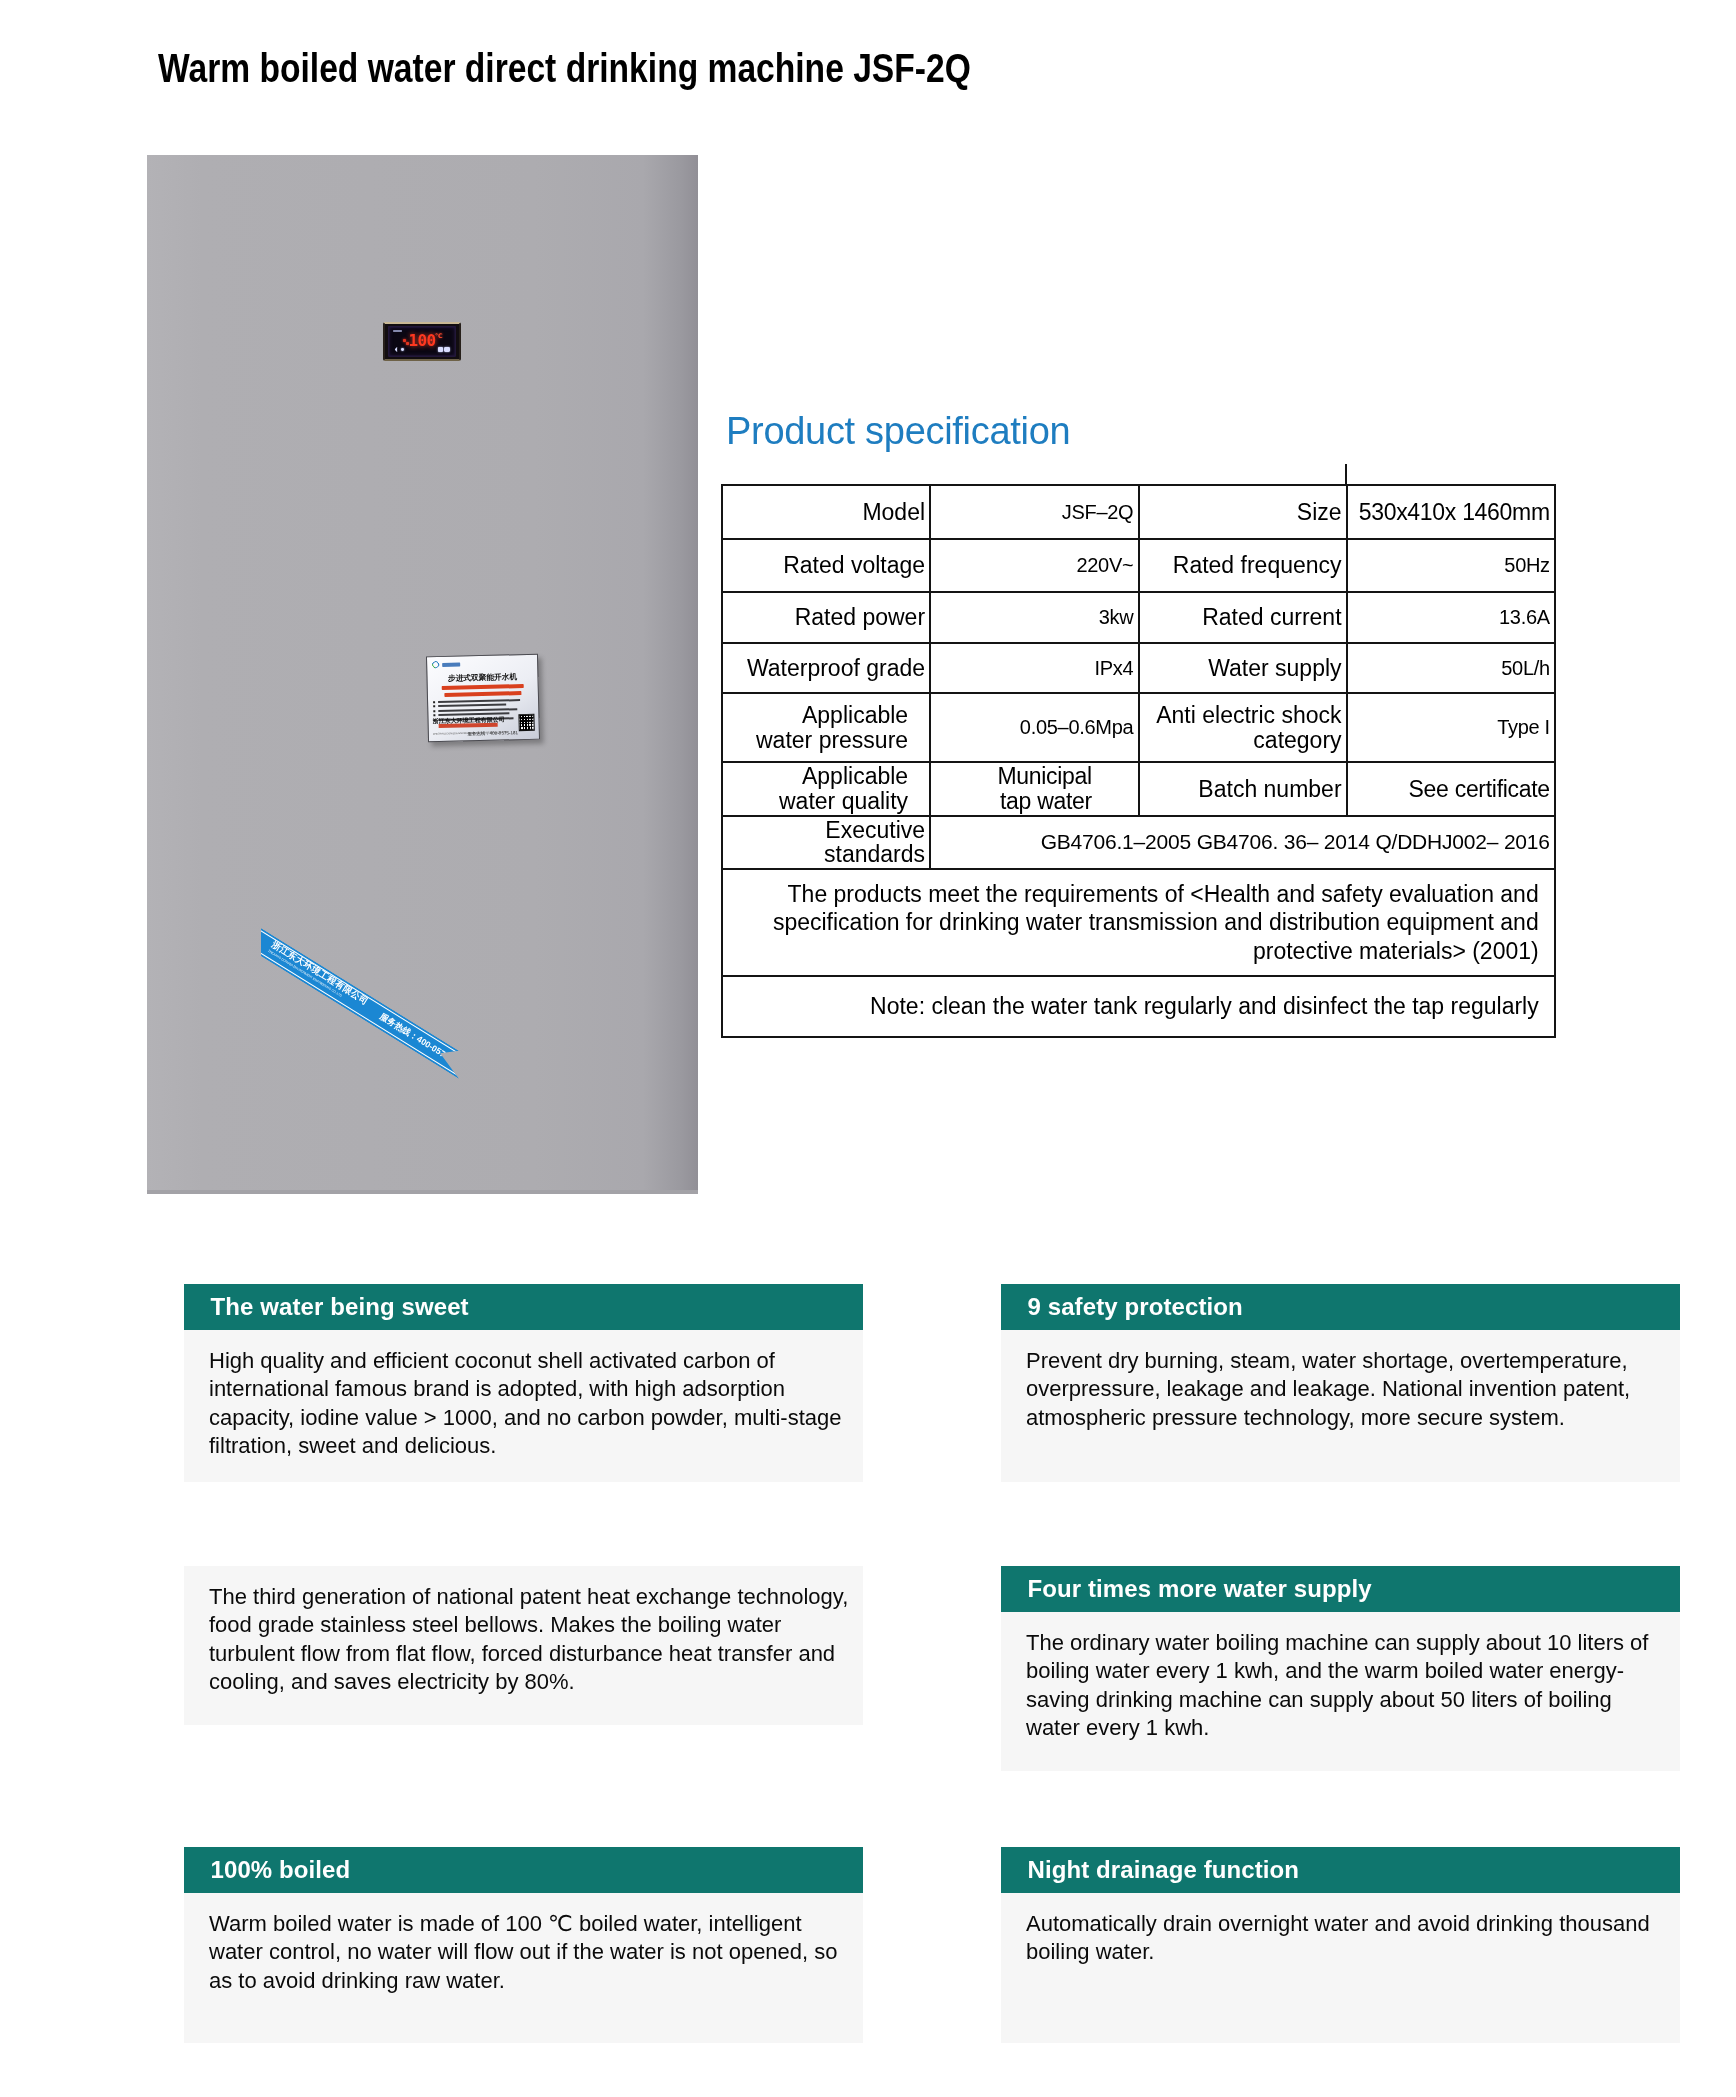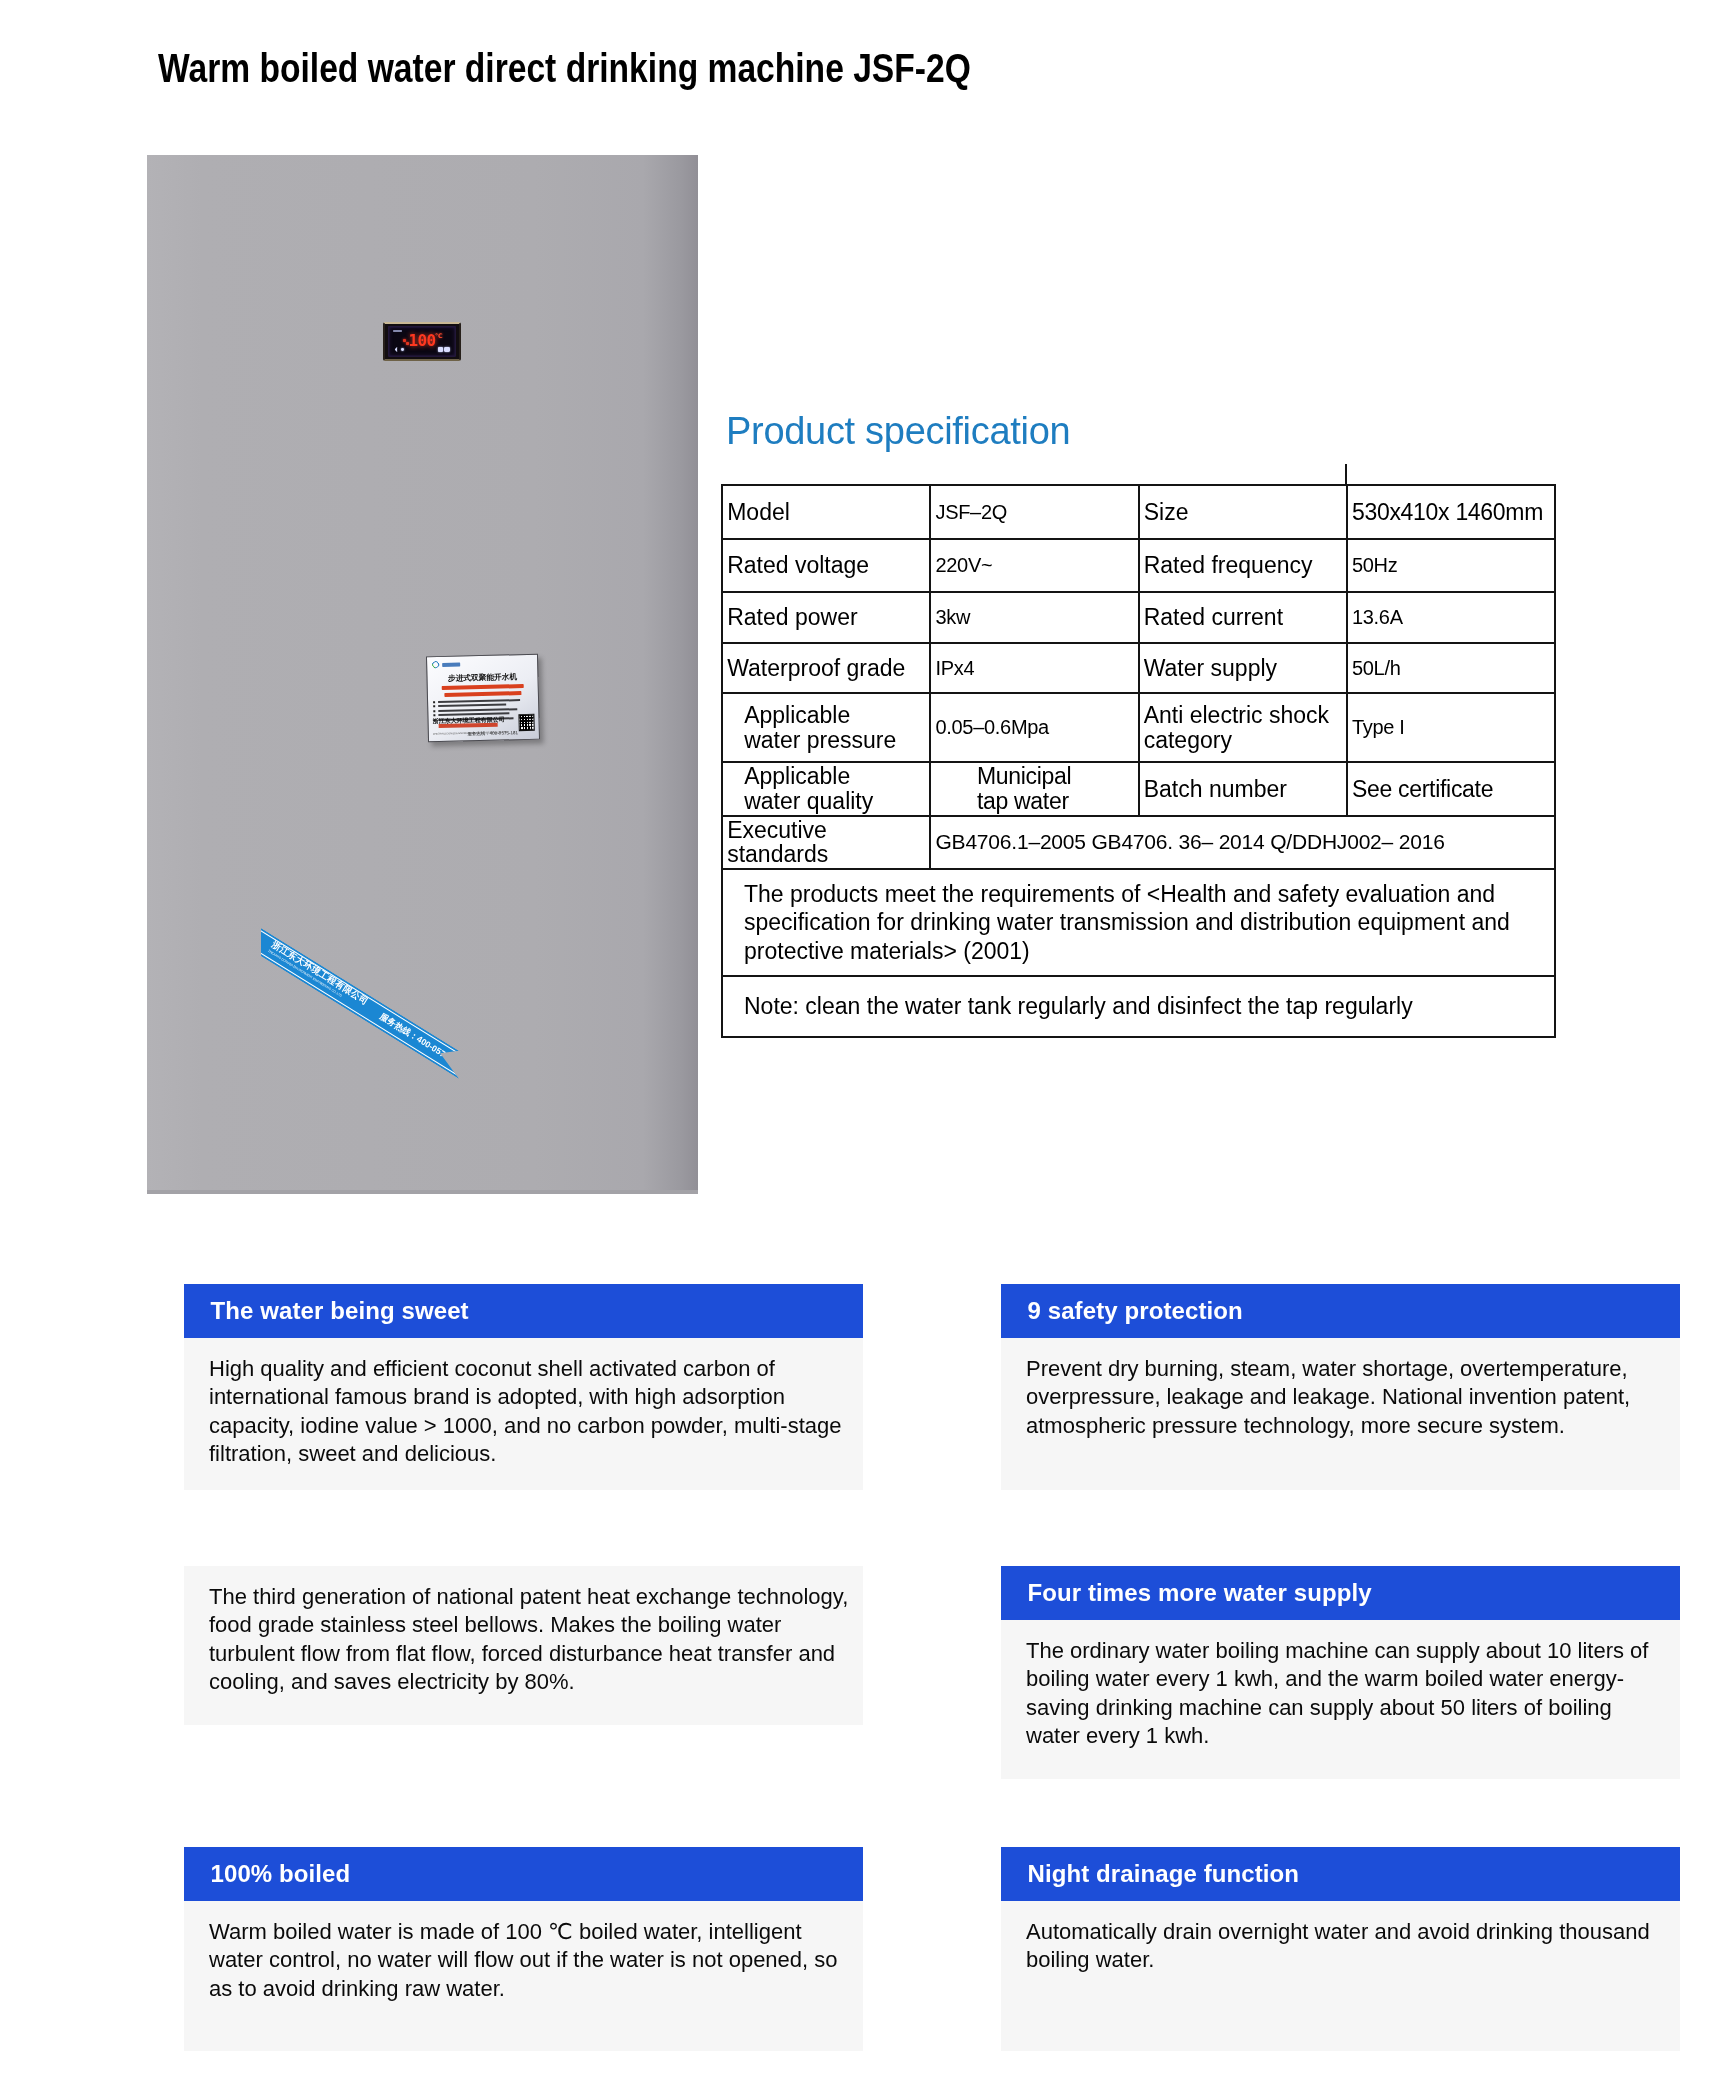--- a/index.html
+++ b/index.html
@@ -66,33 +66,33 @@
   .ribbon::before{content:"";position:absolute;left:0;right:0;top:2.1px;bottom:2.1px;
           border-top:1px solid #fff;border-bottom:1px solid #fff;pointer-events:none;}
   .rb-co{color:#fff;font-weight:bold;font-size:9px;line-height:9px;white-space:nowrap;letter-spacing:0.3px;}
   .rb-en{display:block;font-weight:normal;font-size:4.2px;letter-spacing:0;transform:scale(.72);transform-origin:left top;opacity:.95;}
   .rb-hot{color:#fff;font-weight:bold;font-size:8.7px;white-space:nowrap;}
 
   
   .spec-heading{position:absolute;left:686px;top:410px;margin:0;font-size:38px;font-weight:normal;
                 color:#1e7dc0;letter-spacing:-0.3px;}
   .spec-table{position:absolute;left:681px;top:484px;width:835px;border-collapse:collapse;table-layout:fixed;}
-  .spec-table td{border:2.1px solid #141414;text-align:left;vertical-align:middle;padding:1.4px 4.2px;overflow:hidden;}
+  .spec-table td{border:2.1px solid #141414;text-align:right;vertical-align:middle;padding:1.4px 4.2px;overflow:hidden;}
   .spec-table .lbl{font-size:23px;line-height:1.06;}
   .spec-table .vlg{font-size:20px;letter-spacing:-0.3px;}
   .spec-table .vmd{font-size:23px;line-height:1.06;letter-spacing:-0.3px;}
   .spec-table .narrow span{display:block;width:164px;margin:0 auto;}
   .spec-table .narrow2 span{display:block;width:115px;margin:0 auto;}
   .exec-val{font-size:21px;letter-spacing:-0.2px;}
   .span-row{font-size:23px;text-align:right;padding:9.8px 15.3px 9.8px 21px !important;line-height:1.24;}
   .notch{position:absolute;left:1305px;top:464px;width:2.1px;height:21px;background:#141414;}
 
   
   .feature{position:absolute;width:679px;}
-  .f-head{height:54px;background:#1d4ed8;display:flex;align-items:center;padding-left:26.5px;box-sizing:border-box;}
+  .f-head{height:46px;background:#0f766e;display:flex;align-items:center;padding-left:26.5px;box-sizing:border-box;}
   .f-title{color:#fff;font-weight:bold;font-size:24px;letter-spacing:0.1px;}
   .f-body{background:#f6f6f6;box-sizing:border-box;padding:16.7px 14px 0 25px;font-size:22px;line-height:28.6px;color:#0a0a0a;}
   .p1l{left:144px;top:1284px;} .p1r{left:961px;top:1284px;}
   .p2l{left:144px;top:1566px;} .p2r{left:961px;top:1566px;}
   .p3l{left:144px;top:1847px;} .p3r{left:961px;top:1847px;}
   .h218 .f-body{height:152px;} .h228 .f-body{height:159px;} .h215 .f-body{height:150px;}
 </style>
 </head>
 <body>
 

